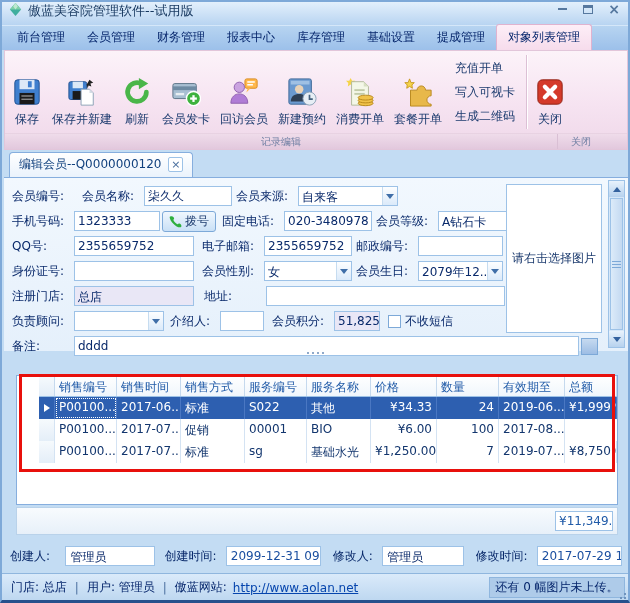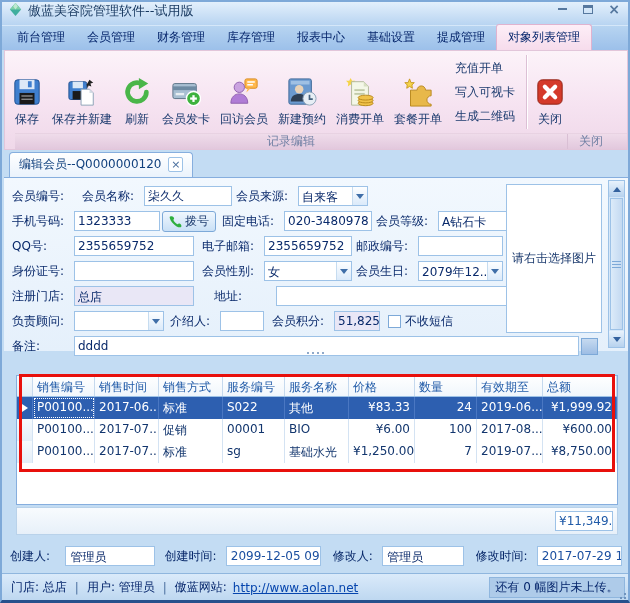--- a/index.html
+++ b/index.html
@@ -33,23 +33,23 @@
     background:linear-gradient(#fcf3f9,#f6e3f1 55%,#efd8e9); border:1px solid #e2c6da; }
   .ribbon-groups { position:absolute; left:0; top:0; right:0; bottom:16px; display:flex; }
   .rgroup { display:flex; align-items:stretch; padding:3px 2px; }
   .rbtn { display:flex; flex-direction:column; align-items:center; justify-content:flex-end;
     padding:3px 5px 2px; border-radius:3px; cursor:default; }
   .rbtn svg { width:30px; height:30px; margin-bottom:4px; }
   .rbtn .rlbl { color:#1b3a6e; white-space:nowrap; }
   .rstack { display:flex; flex-direction:column; justify-content:space-around; padding:2px 6px; }
   .rstack-btn { color:#1b3a6e; white-space:nowrap; padding:2px 2px; cursor:default; }
   .vsep { width:1px; background:#dcc0d5; margin:4px 1px; box-shadow:1px 0 0 #fff; }
-  .group-strip { position:absolute; left:10px; right:0; bottom:0; height:16px; display:flex;
+  .group-strip { position:absolute; left:0; right:0; bottom:0; height:16px; display:flex;
     background:linear-gradient(#efdcea,#e2c8dd); border-top:1px solid #e8d2e2;
-    color:#6f7fa3; font-size:12px; }
+    color:#6f7fa3; font-size:10px; }
   .gcell { text-align:center; line-height:15px; }
   .gcell1 { width:552px; }
   .gcell2 { width:47px; border-left:1px solid #d9bfd4; }
 
   
   .doctab-strip { position:absolute; left:0; top:151px; right:0; height:24px; display:flex; align-items:flex-end; }
   .doctab { margin-left:7px; display:flex; align-items:center; gap:7px;
     background:linear-gradient(#ffffff,#eaf3fc); border:1px solid #86aede; border-bottom:none;
     border-radius:4px 4px 0 0; padding:3px 9px 4px; color:#11417e; }
   .doctab-close { width:15px; height:15px; border:1px solid #9dc2e7; background:#fff;
@@ -96,21 +96,21 @@
 
   
   .subtabs { position:absolute; left:6px; top:353px; height:20px; display:flex; gap:2px; align-items:flex-end; }
   .stab { padding:2px 11px 3px; background:linear-gradient(#85acdc,#5d8bc6); color:#fff;
     border:1px solid #45719f; border-bottom:none; border-radius:2px 2px 0 0; white-space:nowrap; cursor:default; }
   .stab.active { background:#f3f8fd; color:#123c78; border-color:#86aede; }
 
   
   .table-box { position:absolute; left:14px; top:373px; width:602px; height:130px;
     background:#fff; border:1px solid #86aede; overflow:hidden; }
-  .trow { display:flex; height:22px; align-items:stretch; }
+  .trow { display:flex; height:22px; align-items:stretch;margin-left:22px; }
   .thead { height:21px; background:linear-gradient(#ffffff,#f0f6fc); border-bottom:1px solid #9dc2e7; color:#215ba8; }
   .tc { flex:0 0 auto; padding:3px 4px 0; border-right:1px solid #d4e3f3; white-space:nowrap; overflow:hidden; }
   .thead .tc { border-right:1px solid #c5d9ee; }
   .w0{width:16px; padding:0;} .w1{width:62px;} .w2{width:64px;} .w3{width:64px;} .w4{width:62px;}
   .w5{width:64px;} .w6{width:66px;} .w7{width:62px;} .w8{width:66px;} .w9{flex:1 1 auto; width:auto;}
   .num { text-align:right; }
   .drow { color:#13366e; }
   .drow.selected { background:#2d5fb0; color:#fff; }
   .drow.selected .tc { border-right-color:#4a77c2; }
   .drow.selected .focus-cell { outline:1px dotted #fff; outline-offset:-2px; }
@@ -170,22 +170,22 @@
           <i></i>
         </span>
       <span class="wc wc-close">×</span>
     </span>
   </div>
 
   <div class="menubar">
     <span class="menu-item">前台管理</span>
     <span class="menu-item">会员管理</span>
     <span class="menu-item">财务管理</span>
+    <span class="menu-item">报表中心</span>
     <span class="menu-item">库存管理</span>
-    <span class="menu-item">报表中心</span>
     <span class="menu-item">基础设置</span>
     <span class="menu-item">提成管理</span>
     <span class="menu-item active">对象列表管理</span>
   </div>
 
   <div class="ribbon">
     <div class="ribbon-groups">
       <div class="rgroup">
         <div class="rbtn">
           <svg viewBox="0 0 32 32">
@@ -301,21 +301,21 @@
     </div>
   </div>
 
   <div class="form-panel">
 
     <div class="frow" style="top:8px;">
       <span class="flabel" style="width:62px;">会员编号:</span>
       <span class="flabel" style="width:62px; margin-left:8px;">会员名称:</span>
       <input class="fin" style="width: 88px;" value="柒久久">
       <span class="flabel" style="width:62px; margin-left:4px;">会员来源:</span>
-      <span class="dd" style="width:70px;">
+      <span class="dd" style="width:100px;">
         <span class="dd-val">自来客</span>
         <span class="dd-btn">
             <i class="tri-down"></i>
           </span>
       </span>
     </div>
 
     <div class="frow" style="top:33px;">
       <span class="flabel" style="width:62px;">手机号码:</span>
       <input class="fin" style="width: 86px;" value="1323333">
@@ -360,21 +360,21 @@
         <span class="dd-val">2079年12...</span>
         <span class="dd-btn">
             <i class="tri-down"></i>
           </span>
       </span>
     </div>
 
     <div class="frow" style="top:108px;">
       <span class="flabel" style="width:62px;">注册门店:</span>
       <span class="fin ro" style="width:120px; padding-top:2px;">总店</span>
-      <span class="flabel" style="width:62px; margin-left:20px;">地址:</span>
+      <span class="flabel" style="width:62px; margin-left:10px;">地址:</span>
       <input class="fin" style="width: 239px;">
     </div>
 
     <div class="frow" style="top:133px;">
       <span class="flabel" style="width:62px;">负责顾问:</span>
       <span class="dd" style="width:90px;">
         <span class="dd-val"></span>
         <span class="dd-btn">
             <i class="tri-down"></i>
           </span>
@@ -433,36 +433,35 @@
     </div>
     <div class="trow drow selected">
       <span class="tc w0 sel-cell">
           <i class="row-arrow"></i>
         </span>
       <span class="tc w1 focus-cell">P00100...</span>
       <span class="tc w2">2017-06...</span>
       <span class="tc w3">标准</span>
       <span class="tc w4">S022</span>
       <span class="tc w5">其他</span>
-      <span class="tc w6 num">¥83.33</span>
+      <span class="tc w6 num">¥34.33</span>
       <span class="tc w7 num">24</span>
       <span class="tc w8">2019-06...</span>
       <span class="tc w9 num">¥1,999.92</span>
     </div>
     <div class="trow drow">
       <span class="tc w0 sel-cell"></span>
       <span class="tc w1">P00100...</span>
       <span class="tc w2">2017-07...</span>
       <span class="tc w3">促销</span>
       <span class="tc w4">00001</span>
       <span class="tc w5">BIO</span>
       <span class="tc w6 num">¥6.00</span>
       <span class="tc w7 num">100</span>
       <span class="tc w8">2017-08...</span>
-      <span class="tc w9 num">¥600.00</span>
     </div>
     <div class="trow drow">
       <span class="tc w0 sel-cell"></span>
       <span class="tc w1">P00100...</span>
       <span class="tc w2">2017-07...</span>
       <span class="tc w3">标准</span>
       <span class="tc w4">sg</span>
       <span class="tc w5">基础水光</span>
       <span class="tc w6 num">¥1,250.00</span>
       <span class="tc w7 num">7</span>
@@ -474,21 +473,21 @@
   <div class="red-rect"></div>
 
   <div class="summary-bar">
     <span class="sum-cell">¥11,349....</span>
   </div>
 
   <div class="audit">
     <span class="flabel" style="width:56px;">创建人:</span>
     <span class="abox" style="width:90px;">管理员</span>
     <span class="flabel" style="width:62px; margin-left:10px;">创建时间:</span>
-    <span class="abox adate" style="width:96px;">2099-12-05 09</span>
+    <span class="abox adate" style="width:96px;">2099-12-31 09</span>
     <span class="flabel" style="width:50px; margin-left:12px;">修改人:</span>
     <span class="abox" style="width:82px;">管理员</span>
     <span class="flabel" style="width:62px; margin-left:12px;">修改时间:</span>
     <span class="abox adate" style="width:86px;">2017-07-29 16</span>
   </div>
 
   <div class="statusbar">
     <span>门店: 总店</span>
     <span class="sb-sep">|</span>
     <span>用户: 管理员</span>

